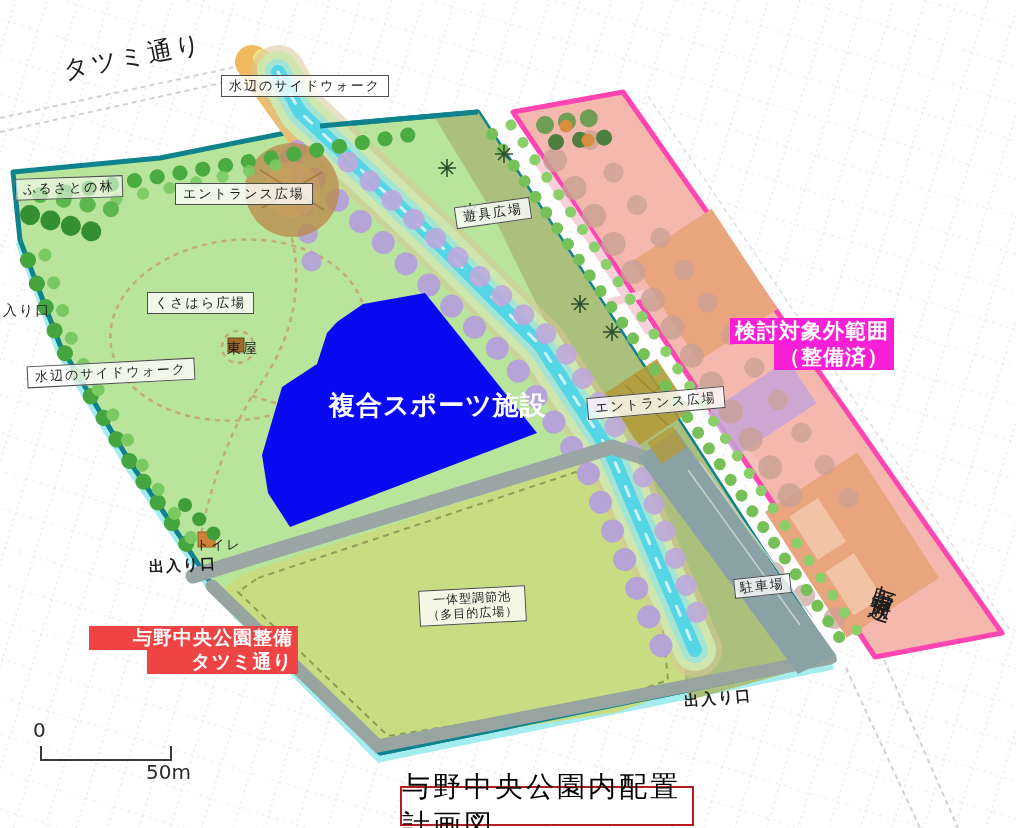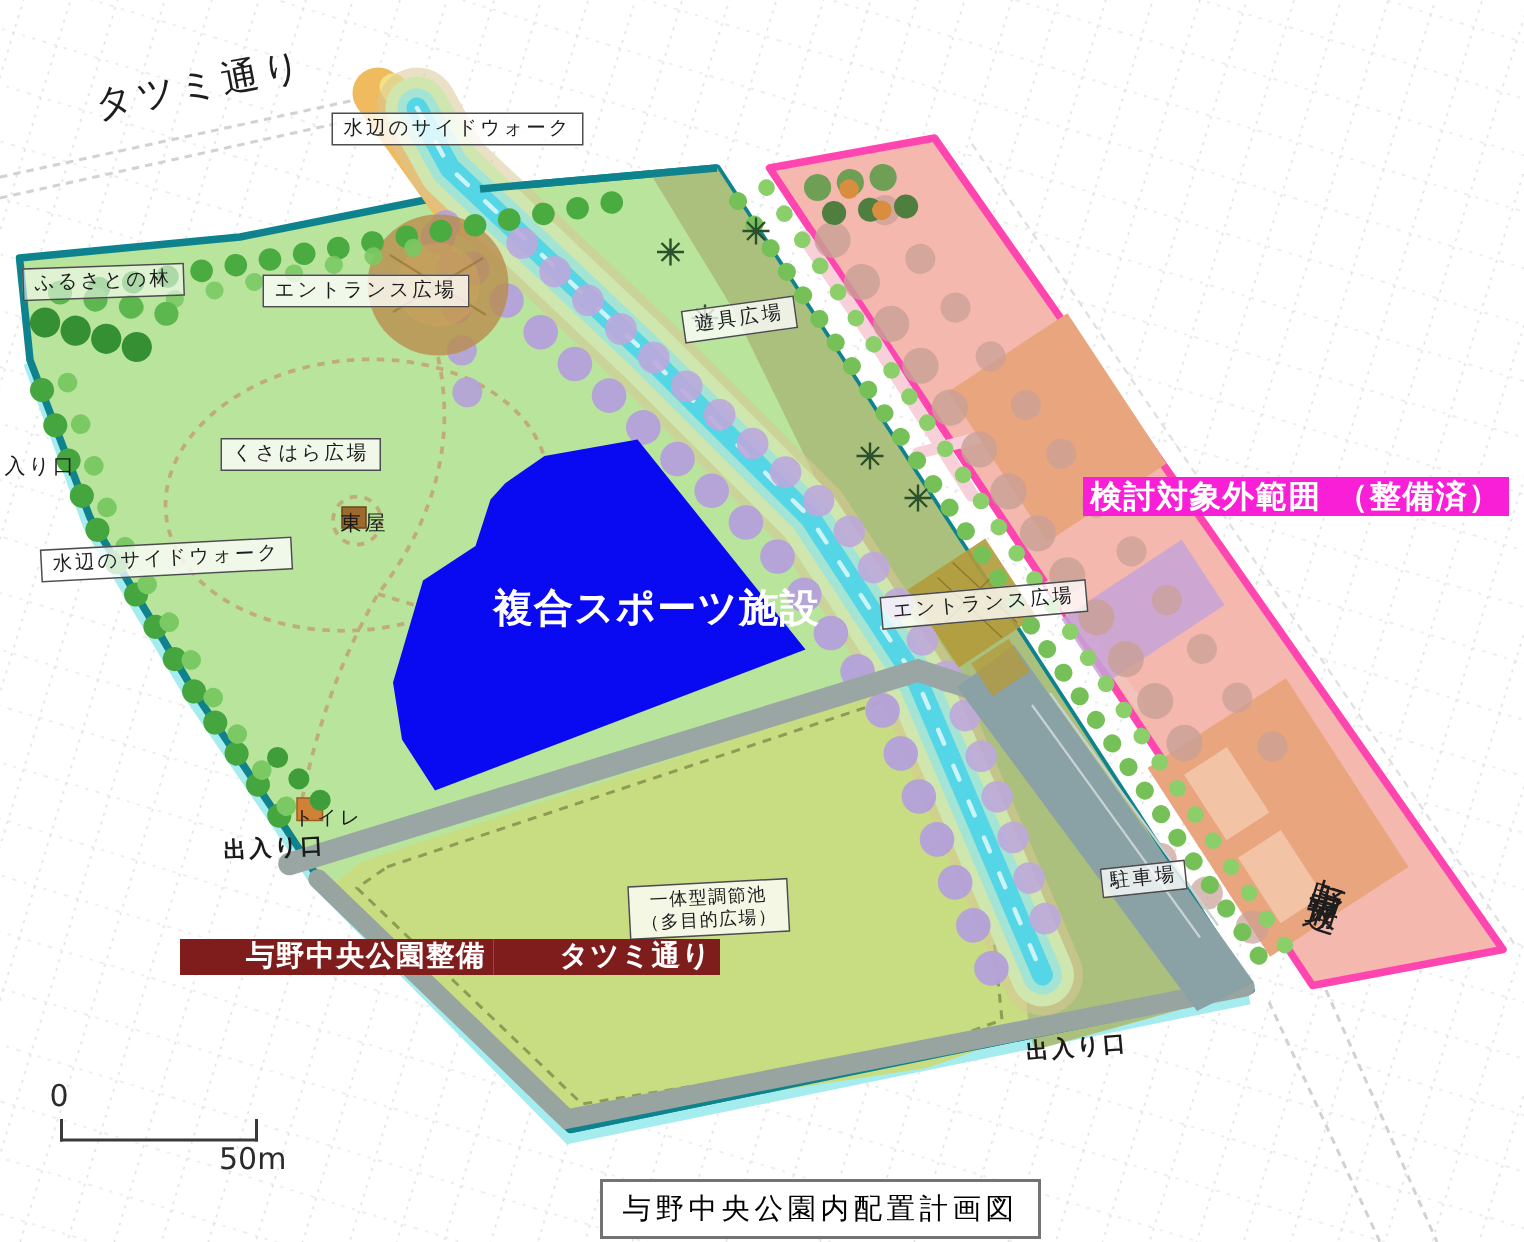--- a/index.html
+++ b/index.html
@@ -4,30 +4,30 @@
 <style>
   html,body{margin:0;padding:0;background:#fff;}
   #stage{position:relative;width:1016px;height:828px;overflow:hidden;background:#fff;
          font-family:"DejaVu Sans","Liberation Sans",sans-serif;}
   #mapsvg{position:absolute;left:0;top:0;}
   .lbl{position:absolute;white-space:nowrap;}
   .boxlbl{background:rgba(255,255,255,.78);border:1.5px solid #4c4c4c;color:#1c1c1c;
           font-size:13px;letter-spacing:2px;padding:2px 7px;text-align:center;line-height:1.25;}
   .plain{color:#1a1a1a;font-size:14px;letter-spacing:2px;font-weight:500;}
   .street{color:#1d1d1d;font-size:25px;letter-spacing:3px;}
-  .banner{display:flex;flex-direction:row;align-items:center;line-height:1.05;}
+  .banner{display:flex;flex-direction:column;align-items:flex-end;line-height:1.05;}
   .banner span{color:#fff;font-weight:bold;padding:2px 5px;}
-  .banner-teal span{background:#7f1d1d;font-size:19px;letter-spacing:1px;padding-left:44px;}
+  .banner-teal span{background:#ef4444;font-size:19px;letter-spacing:1px;padding-left:44px;}
   .banner-magenta span{background:#f81fd7;font-size:21px;letter-spacing:1px;}
   .sports{color:#fff;font-weight:bold;font-size:26px;letter-spacing:1px;}
   .scale-num{position:absolute;font-size:20px;color:#2b2b2b;}
   .scale-bracket{position:absolute;border-left:2px solid #3a3a3a;border-right:2px solid #3a3a3a;
                  border-bottom:2px solid #3a3a3a;}
-  .title-box{position:absolute;background:#fff;border:2px solid #737373;color:#000;
-             font-size:19px;letter-spacing:3px;display:flex;align-items:center;justify-content:center;}
+  .title-box{position:absolute;background:#fff;border:2px solid #b91c1c;color:#000;
+             font-size:28px;letter-spacing:3px;display:flex;align-items:center;justify-content:center;}
   .vtext{writing-mode:vertical-rl;text-orientation:mixed;}
 </style>
 </head>
 <body>
 
 <div id="stage">
 
 <svg id="mapsvg" width="1016" height="828" viewBox="0 0 1016 828" aria-hidden="true">
   <defs>
     <pattern id="cadA" width="30" height="30" patternUnits="userSpaceOnUse" patternTransform="rotate(17)">

